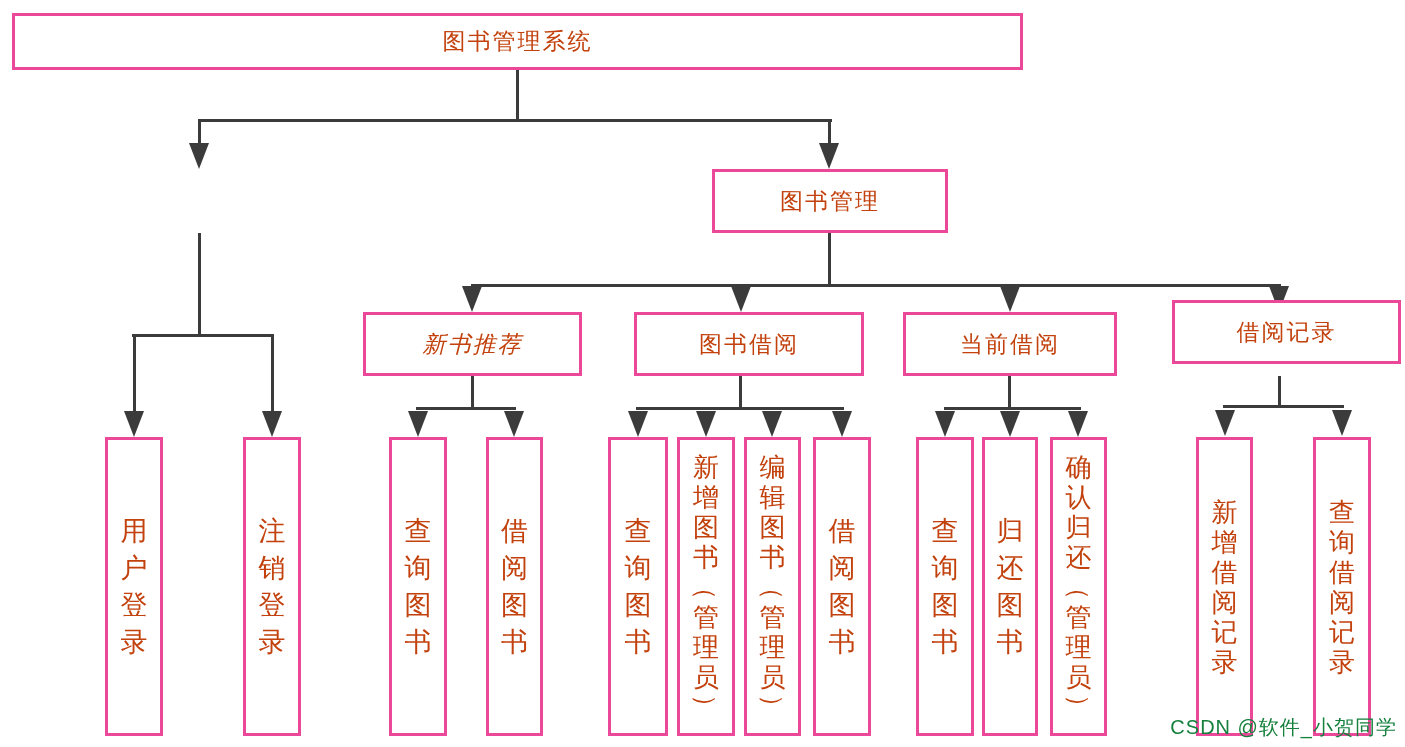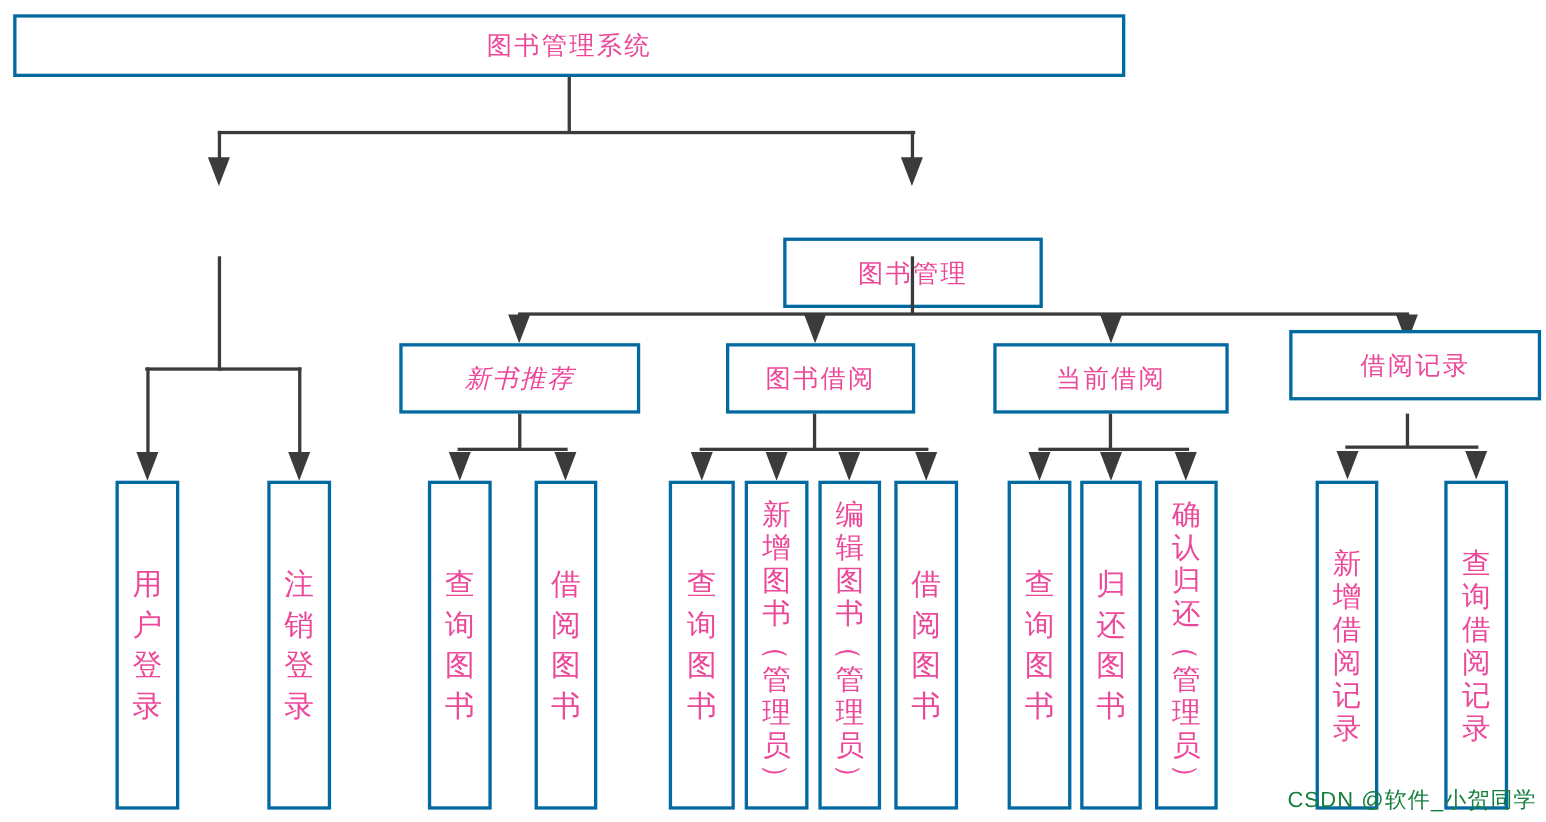--- a/index.html
+++ b/index.html
@@ -7,23 +7,23 @@
     position: relative;
     width: 1405px;
     height: 747px;
     background: #ffffff;
     font-family: "Liberation Sans", "DejaVu Sans", sans-serif;
     overflow: hidden;
   }
   .box {
     position: absolute;
     box-sizing: border-box;
-    border: 3px solid #0369a1;
+    border: 3px solid #ec4899;
     background: #ffffff;
-    color: #ec4899;
+    color: #c2410c;
     display: flex;
     align-items: center;
     justify-content: center;
   }
   .box.h {
     font-size: 23px;
     letter-spacing: 2px;
     white-space: nowrap;
   }
   .box.v {
@@ -71,38 +71,38 @@
 
   <div class="box h" style="left:12px; top:13px; width:1011px; height:57px;">图书管理系统</div>
 
   <div class="line" style="left:516px; top:70px; width:3px; height:51px;"></div>
   <div class="line" style="left:198px; top:119px; width:634px; height:3px;"></div>
   <div class="line" style="left:198px; top:119px; width:3px; height:27px;"></div>
   <div class="line" style="left:828px; top:119px; width:3px; height:27px;"></div>
   <div class="arrow" style="left:189px; top:143px;"></div>
   <div class="arrow" style="left:819px; top:143px;"></div>
 
-  <div class="box h" style="left:712px; top:169px; width:236px; height:64px;margin-top:47px;">图书管理</div>
+  <div class="box h" style="left:712px; top:169px; width:236px; height:64px;">图书管理</div>
 
   <div class="line" style="left:198px; top:233px; width:3px; height:104px;"></div>
   <div class="line" style="left:132px; top:334px; width:142px; height:3px;"></div>
   <div class="line" style="left:133px; top:334px; width:3px; height:78px;"></div>
   <div class="line" style="left:271px; top:334px; width:3px; height:78px;"></div>
   <div class="arrow" style="left:124px; top:411px;"></div>
   <div class="arrow" style="left:262px; top:411px;"></div>
 
   <div class="line" style="left:828px; top:233px; width:3px; height:53px;"></div>
   <div class="line" style="left:471px; top:284px; width:810px; height:3px;"></div>
   <div class="arrow" style="left:462px; top:286px;"></div>
   <div class="arrow" style="left:731px; top:286px;"></div>
   <div class="arrow" style="left:1000px; top:286px;"></div>
   <div class="arrow" style="left:1269px; top:286px;"></div>
 
   <div class="box h" style="left:363px; top:312px; width:219px; height:64px;font-style:italic;">新书推荐</div>
-  <div class="box h" style="left:660px; top:312px; width:172px; height:64px;text-align:center;">图书借阅</div>
+  <div class="box h" style="left:634px; top:312px; width:230px; height:64px;text-align:center;">图书借阅</div>
   <div class="box h" style="left:903px; top:312px; width:214px; height:64px;">当前借阅</div>
   <div class="box h" style="left:1172px; top:300px; width:229px; height:64px;">借阅记录</div>
 
   <div class="line" style="left:471px; top:376px; width:3px; height:33px;"></div>
   <div class="line" style="left:416px; top:407px; width:100px; height:3px;"></div>
   <div class="arrow" style="left:408px; top:411px;"></div>
   <div class="arrow" style="left:504px; top:411px;"></div>
 
   <div class="line" style="left:739px; top:376px; width:3px; height:33px;"></div>
   <div class="line" style="left:636px; top:407px; width:208px; height:3px;"></div>

